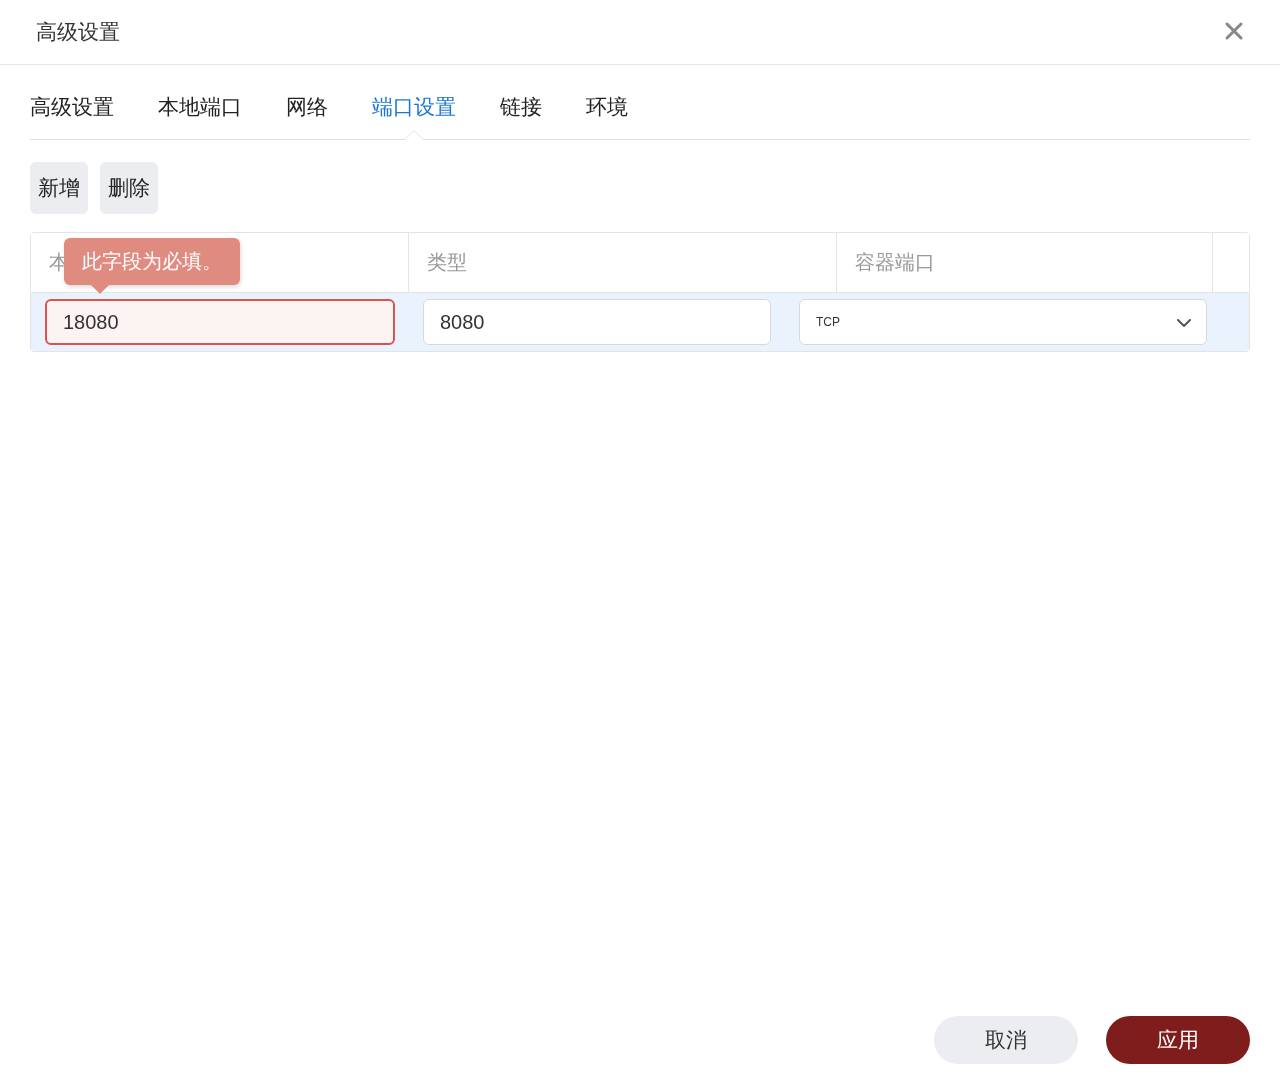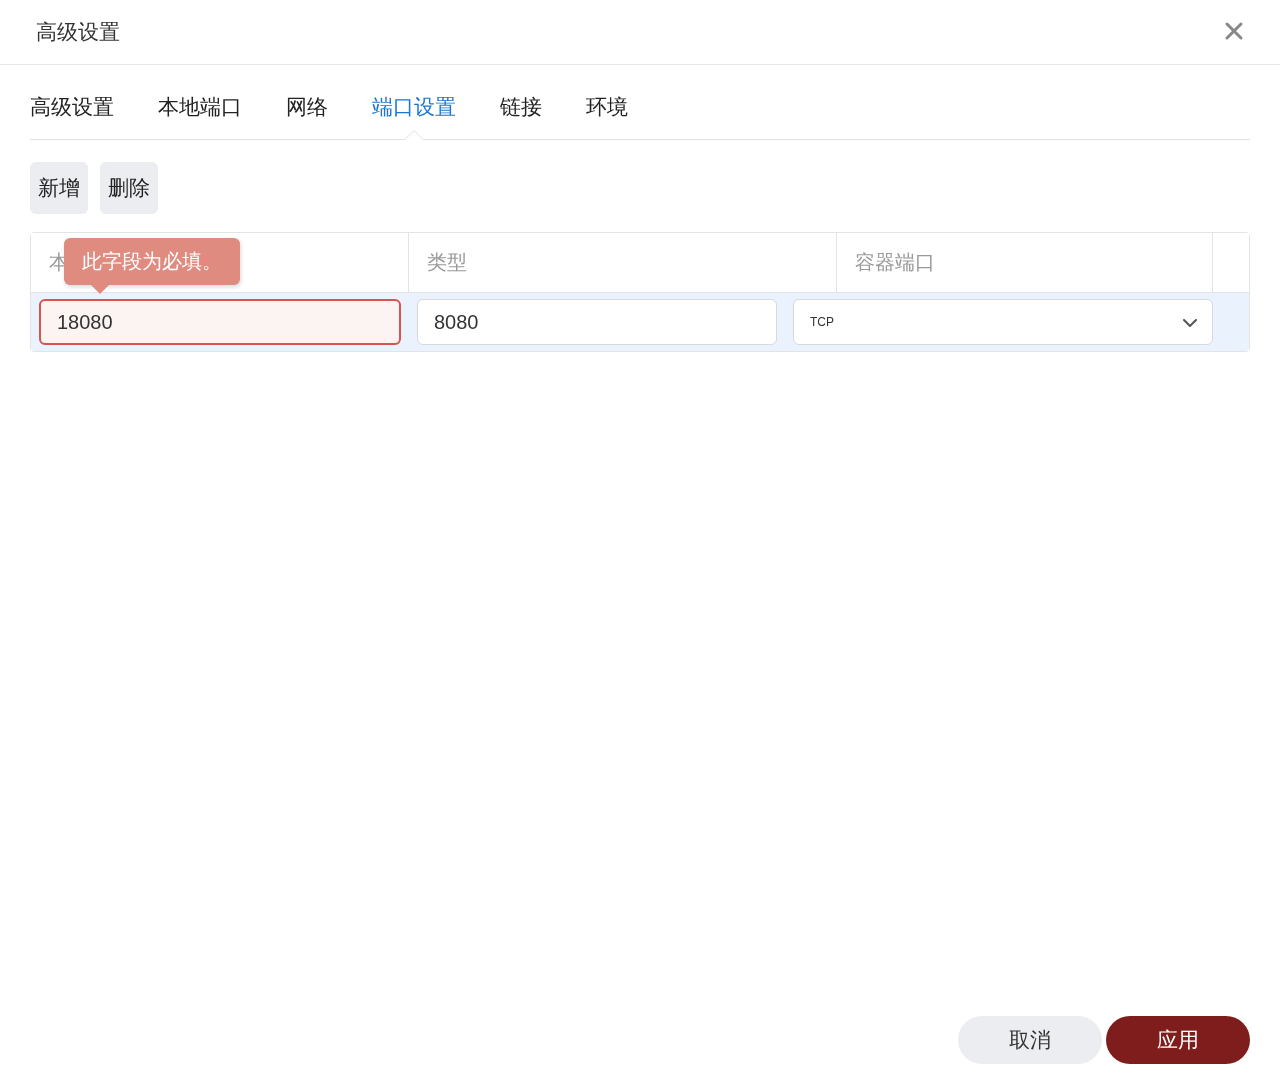--- a/index.html
+++ b/index.html
@@ -121,21 +121,21 @@
     .col-container { flex: 0 0 376px; }
     .col-type { flex: 1; }
     .col-spacer { flex: 0 0 28px; }
 
     .table-row {
       display: flex;
       background: #eaf2fd;
       align-items: center;
     }
     .td {
-      padding: 6px 8px;
+      padding: 6px 14px;
     }
     .input-cell {
       width: 100%;
       height: 46px;
       border: 1px solid #d9d9d9;
       border-radius: 6px;
       font-size: 20px;
       padding: 0 16px;
       color: #333;
       background: #fff;
@@ -189,21 +189,21 @@
       left: 26px;
       width: 0;
       height: 0;
       border-left: 10px solid transparent;
       border-right: 10px solid transparent;
       border-top: 10px solid #e08b80;
     }
     .dialog-footer {
       display: flex;
       justify-content: flex-end;
-      gap: 4px;
+      gap: 28px;
       padding: 20px 30px 24px;
     }
     .footer-btn {
       min-width: 144px;
       height: 48px;
       border-radius: 24px;
       font-size: 21px;
       border: none;
       cursor: pointer;
     }

